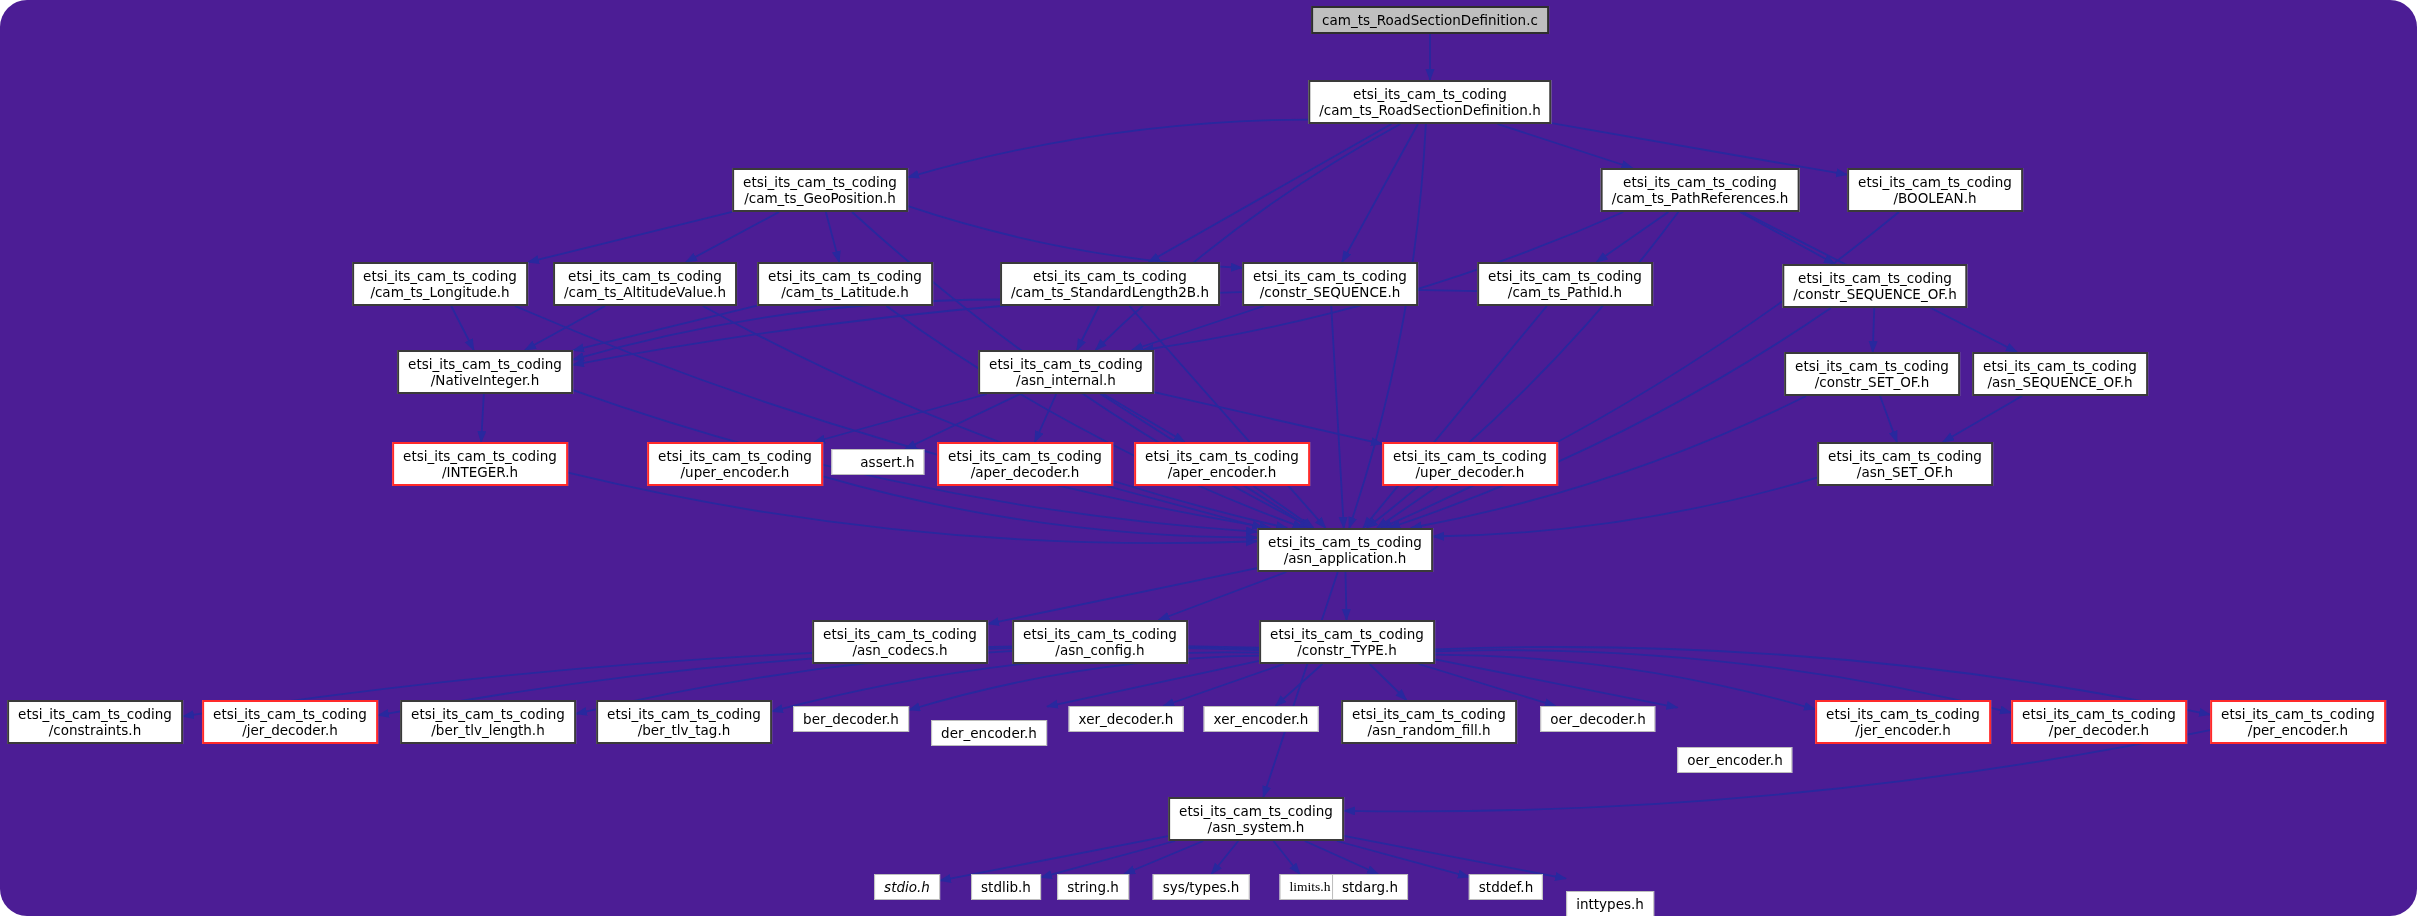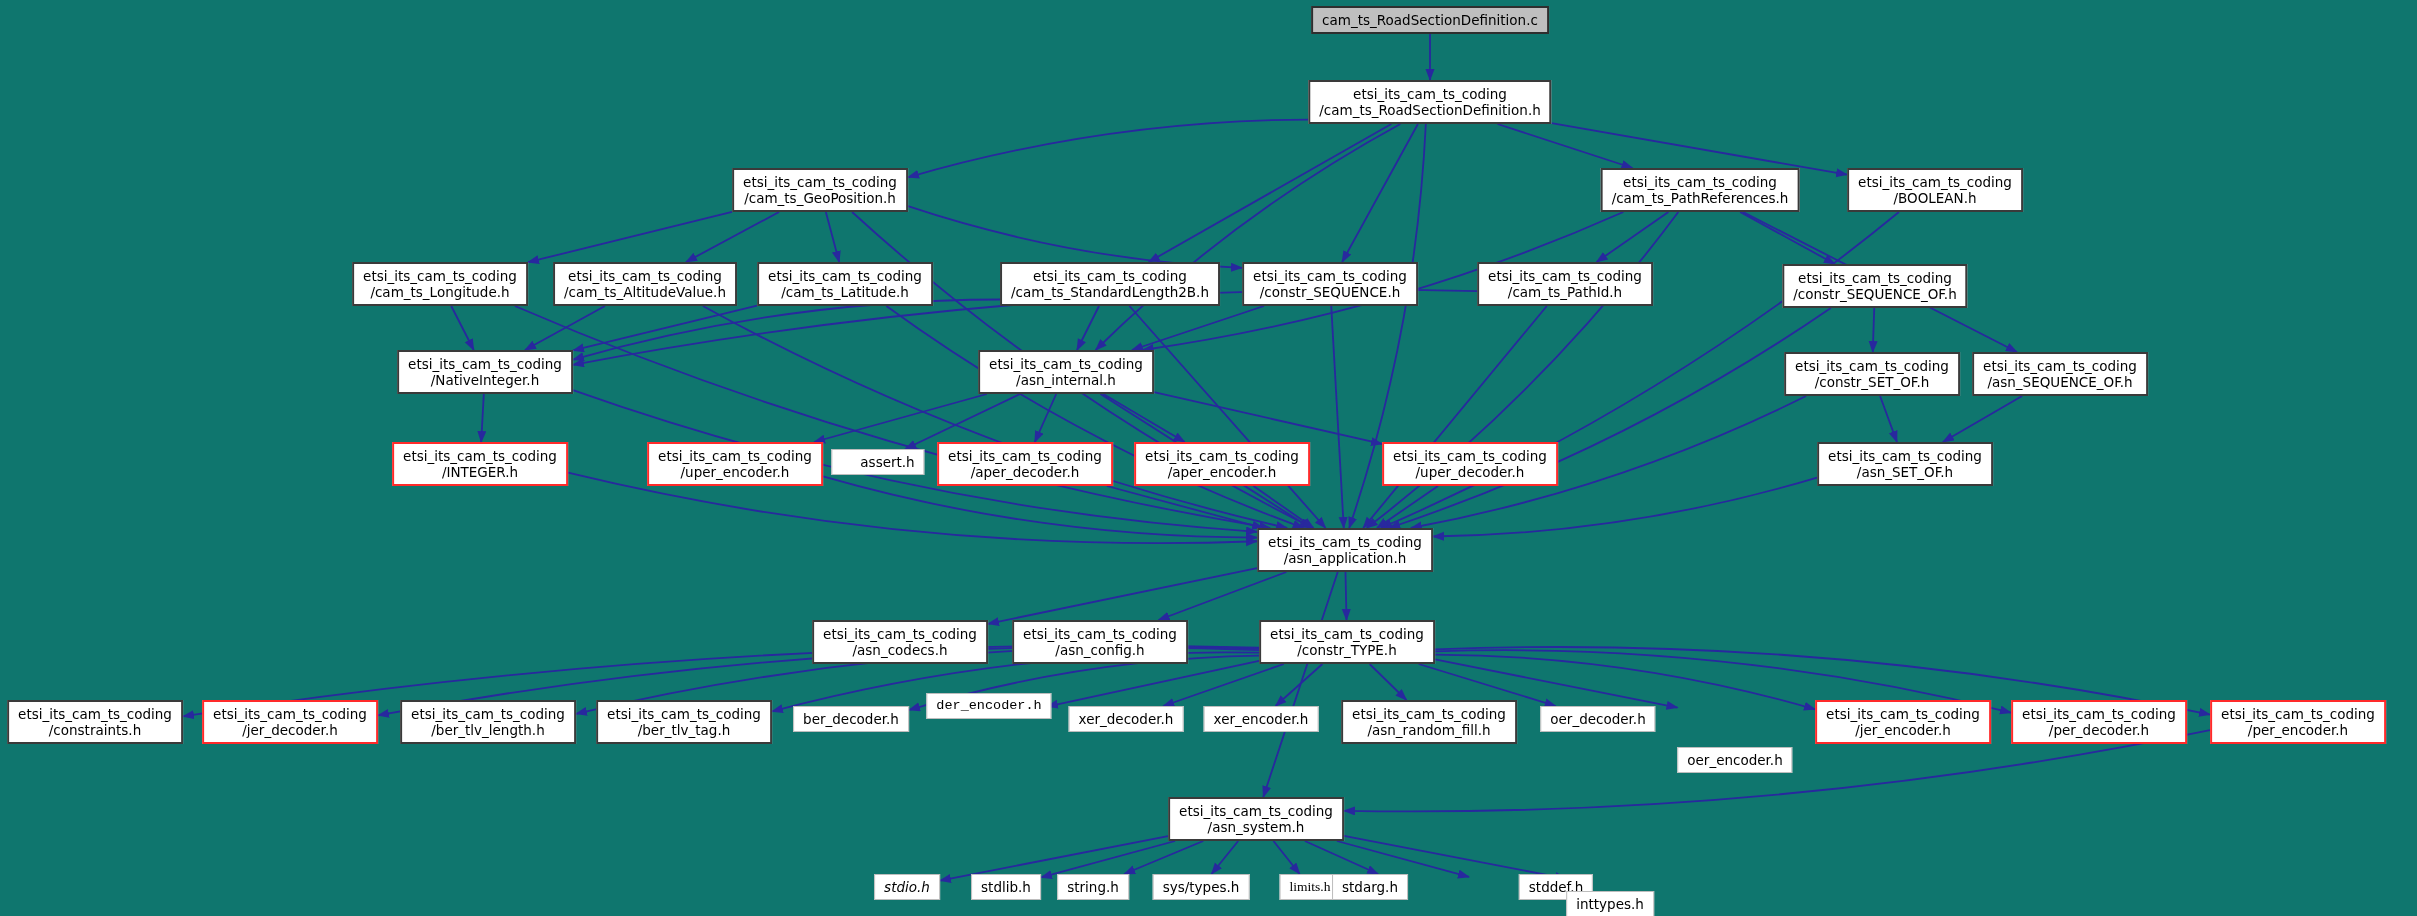--- a/index.html
+++ b/index.html
@@ -40,21 +40,21 @@
   .node.truncated {
     border: 2px solid #ff2a2a;
   }
   .node.system {
     border: 1.5px solid #bdbdbd;
   }
 </style>
 </head>
 <body>
 
-<div id="stage" style="background: #0f766e;">
+<div id="stage" style="background: #4c1d95; border-radius: 27px;">
   <svg id="edges" width="2417" height="916" xmlns="http://www.w3.org/2000/svg">
     <defs>
       <marker id="arrow" markerUnits="userSpaceOnUse" markerWidth="14" markerHeight="11" refX="11" refY="4.5" orient="auto">
         <path d="M0,0 L12,4.5 L0,9 z" fill="#28289e"></path>
       </marker>
     </defs>
     <g id="edge-group">
         <path d="M1430,34 L1430,80" fill="none" stroke="#28289e" stroke-width="1.8" marker-end="url(#arrow)"></path>
         <path d="M1308.5,119.52786885245902 Q1104.205606557377,120.38139344262297 908,177.30491803278687" fill="none" stroke="#28289e" stroke-width="1.8" marker-end="url(#arrow)"></path>
         <path d="M1391.3186813186812,124 L1148.6813186813188,262" fill="none" stroke="#28289e" stroke-width="1.8" marker-end="url(#arrow)"></path>
@@ -254,21 +254,21 @@
       <div class="lbl">etsi_its_cam_ts_coding</div>
       <div class="lbl">/ber_tlv_length.h</div>
     </div>
     <div class="node header" style="left: 684px; top: 700px;">
       <div class="lbl">etsi_its_cam_ts_coding</div>
       <div class="lbl">/ber_tlv_tag.h</div>
     </div>
     <div class="node system" style="left: 851px; top: 706px;">
       <div class="lbl">ber_decoder.h</div>
     </div>
-    <div class="node system" style="left: 989px; top: 693px; font-family: Liberation Mono, monospace;">
+    <div class="node system" style="left: 989px; top: 720px;">
       <div class="lbl">der_encoder.h</div>
     </div>
     <div class="node system" style="left: 1126px; top: 706px; text-align: center;">
       <div class="lbl">xer_decoder.h</div>
     </div>
     <div class="node system" style="left: 1261px; top: 706px;">
       <div class="lbl">xer_encoder.h</div>
     </div>
     <div class="node header" style="left: 1429px; top: 700px;">
       <div class="lbl">etsi_its_cam_ts_coding</div>
@@ -307,19 +307,19 @@
     </div>
     <div class="node system" style="left: 1201px; top: 874px;">
       <div class="lbl">sys/types.h</div>
     </div>
     <div class="node system" style="left: 1310px; top: 874px; font-family: Liberation Serif, serif;">
       <div class="lbl">limits.h</div>
     </div>
     <div class="node system" style="left: 1370px; top: 874px; text-align: right;">
       <div class="lbl">stdarg.h</div>
     </div>
-    <div class="node system" style="left: 1556px; top: 874px;">
+    <div class="node system" style="left: 1506px; top: 874px;">
       <div class="lbl">stddef.h</div>
     </div>
     <div class="node system" style="left: 1610px; top: 874px; margin-top: 17px;">
       <div class="lbl">inttypes.h</div>
     </div>
   </div>
 
 </body></html>

